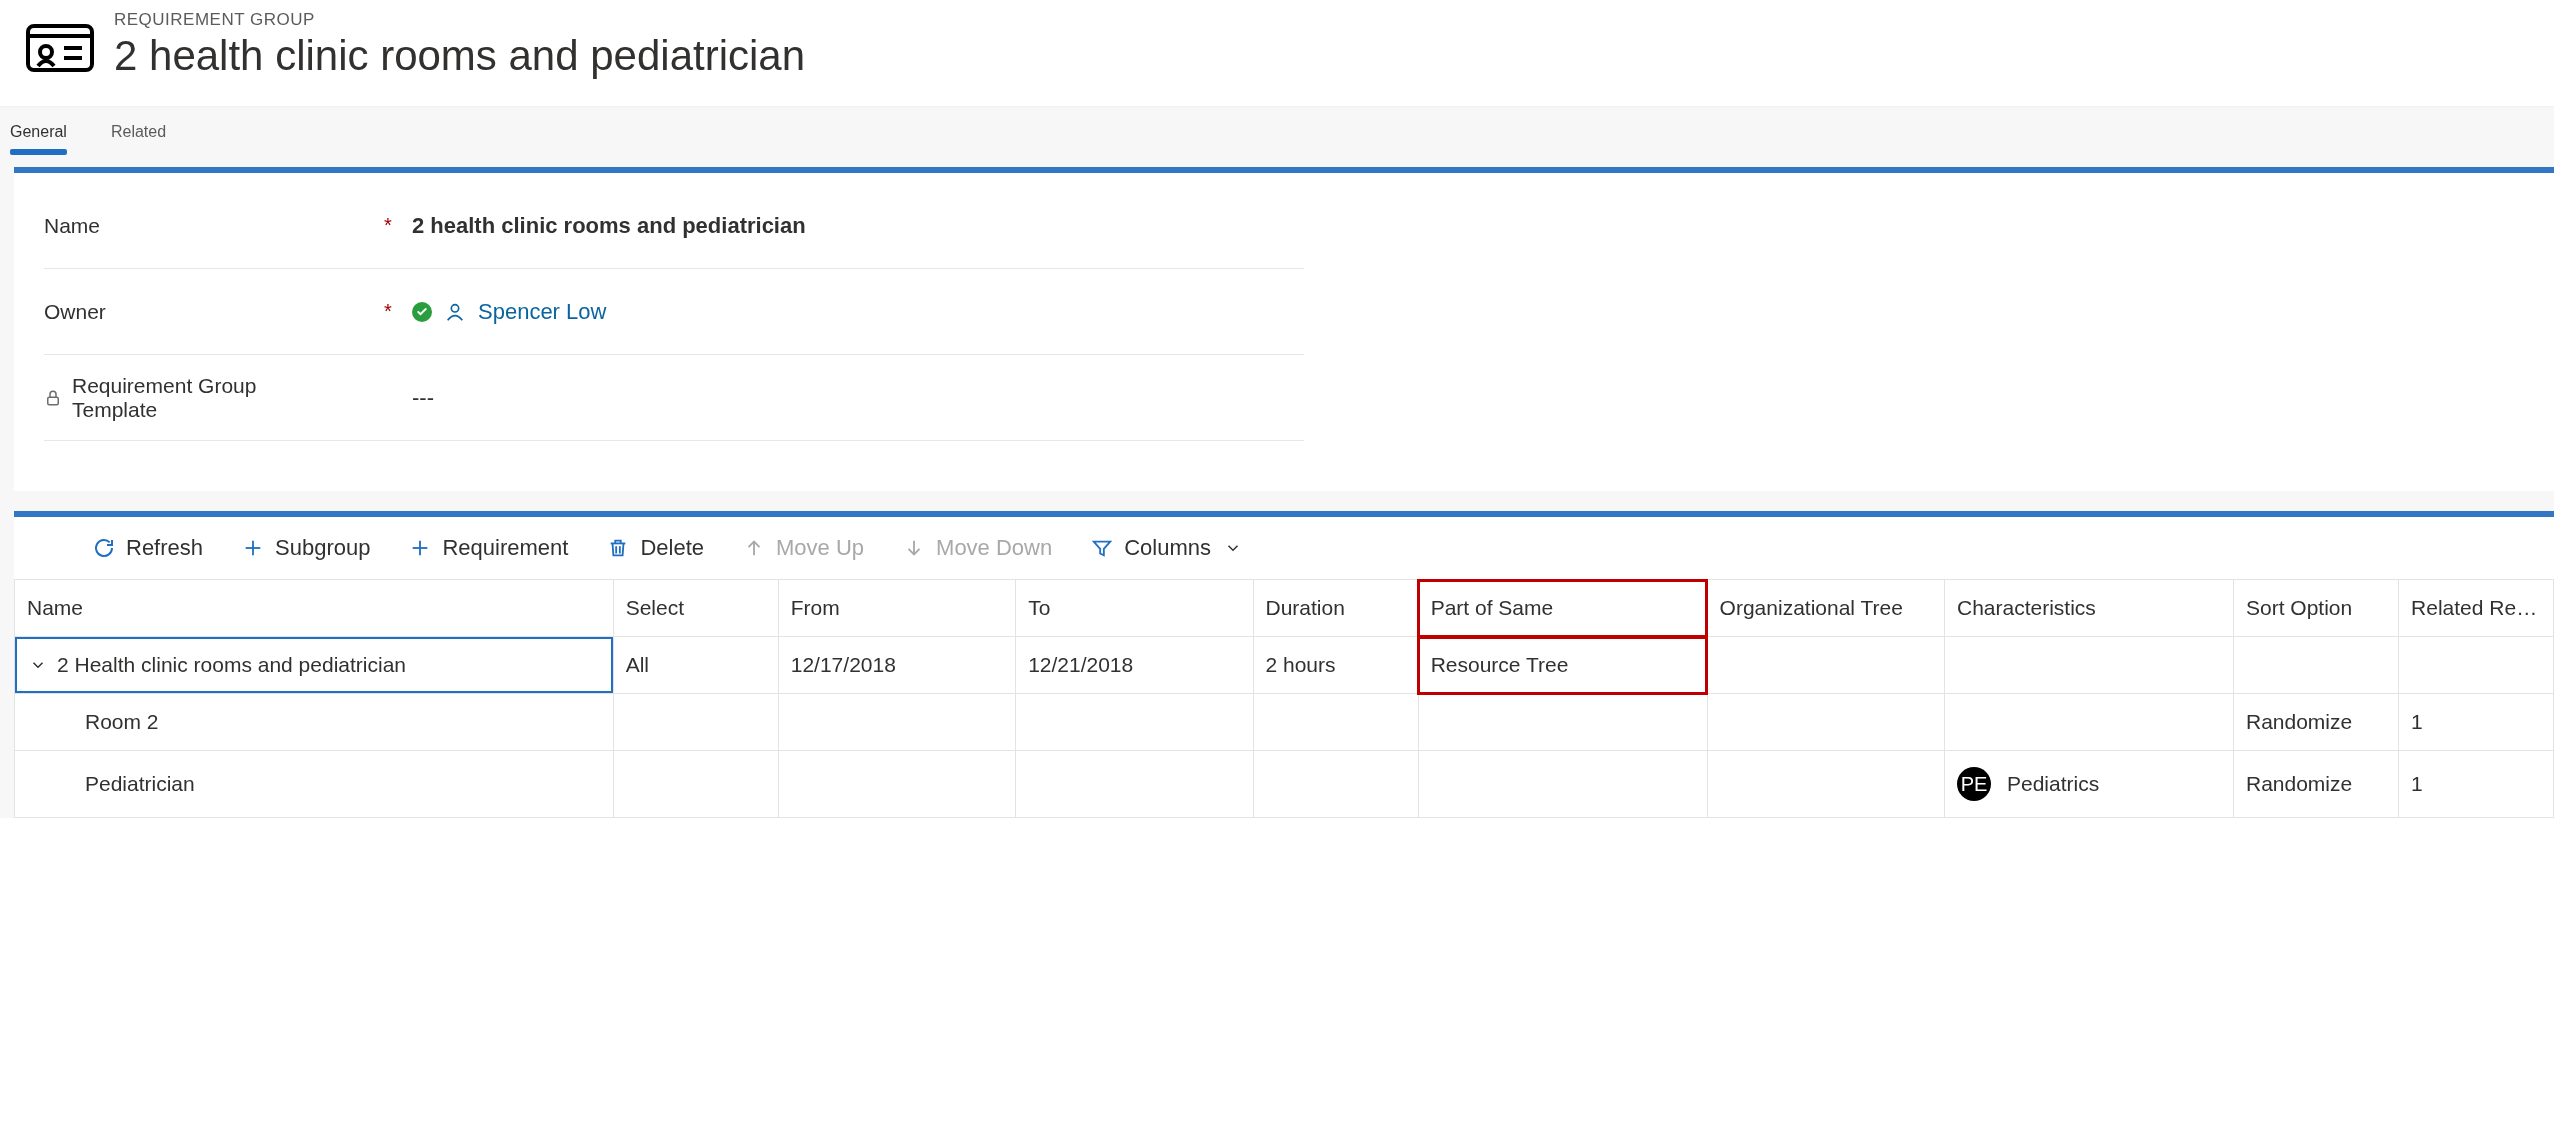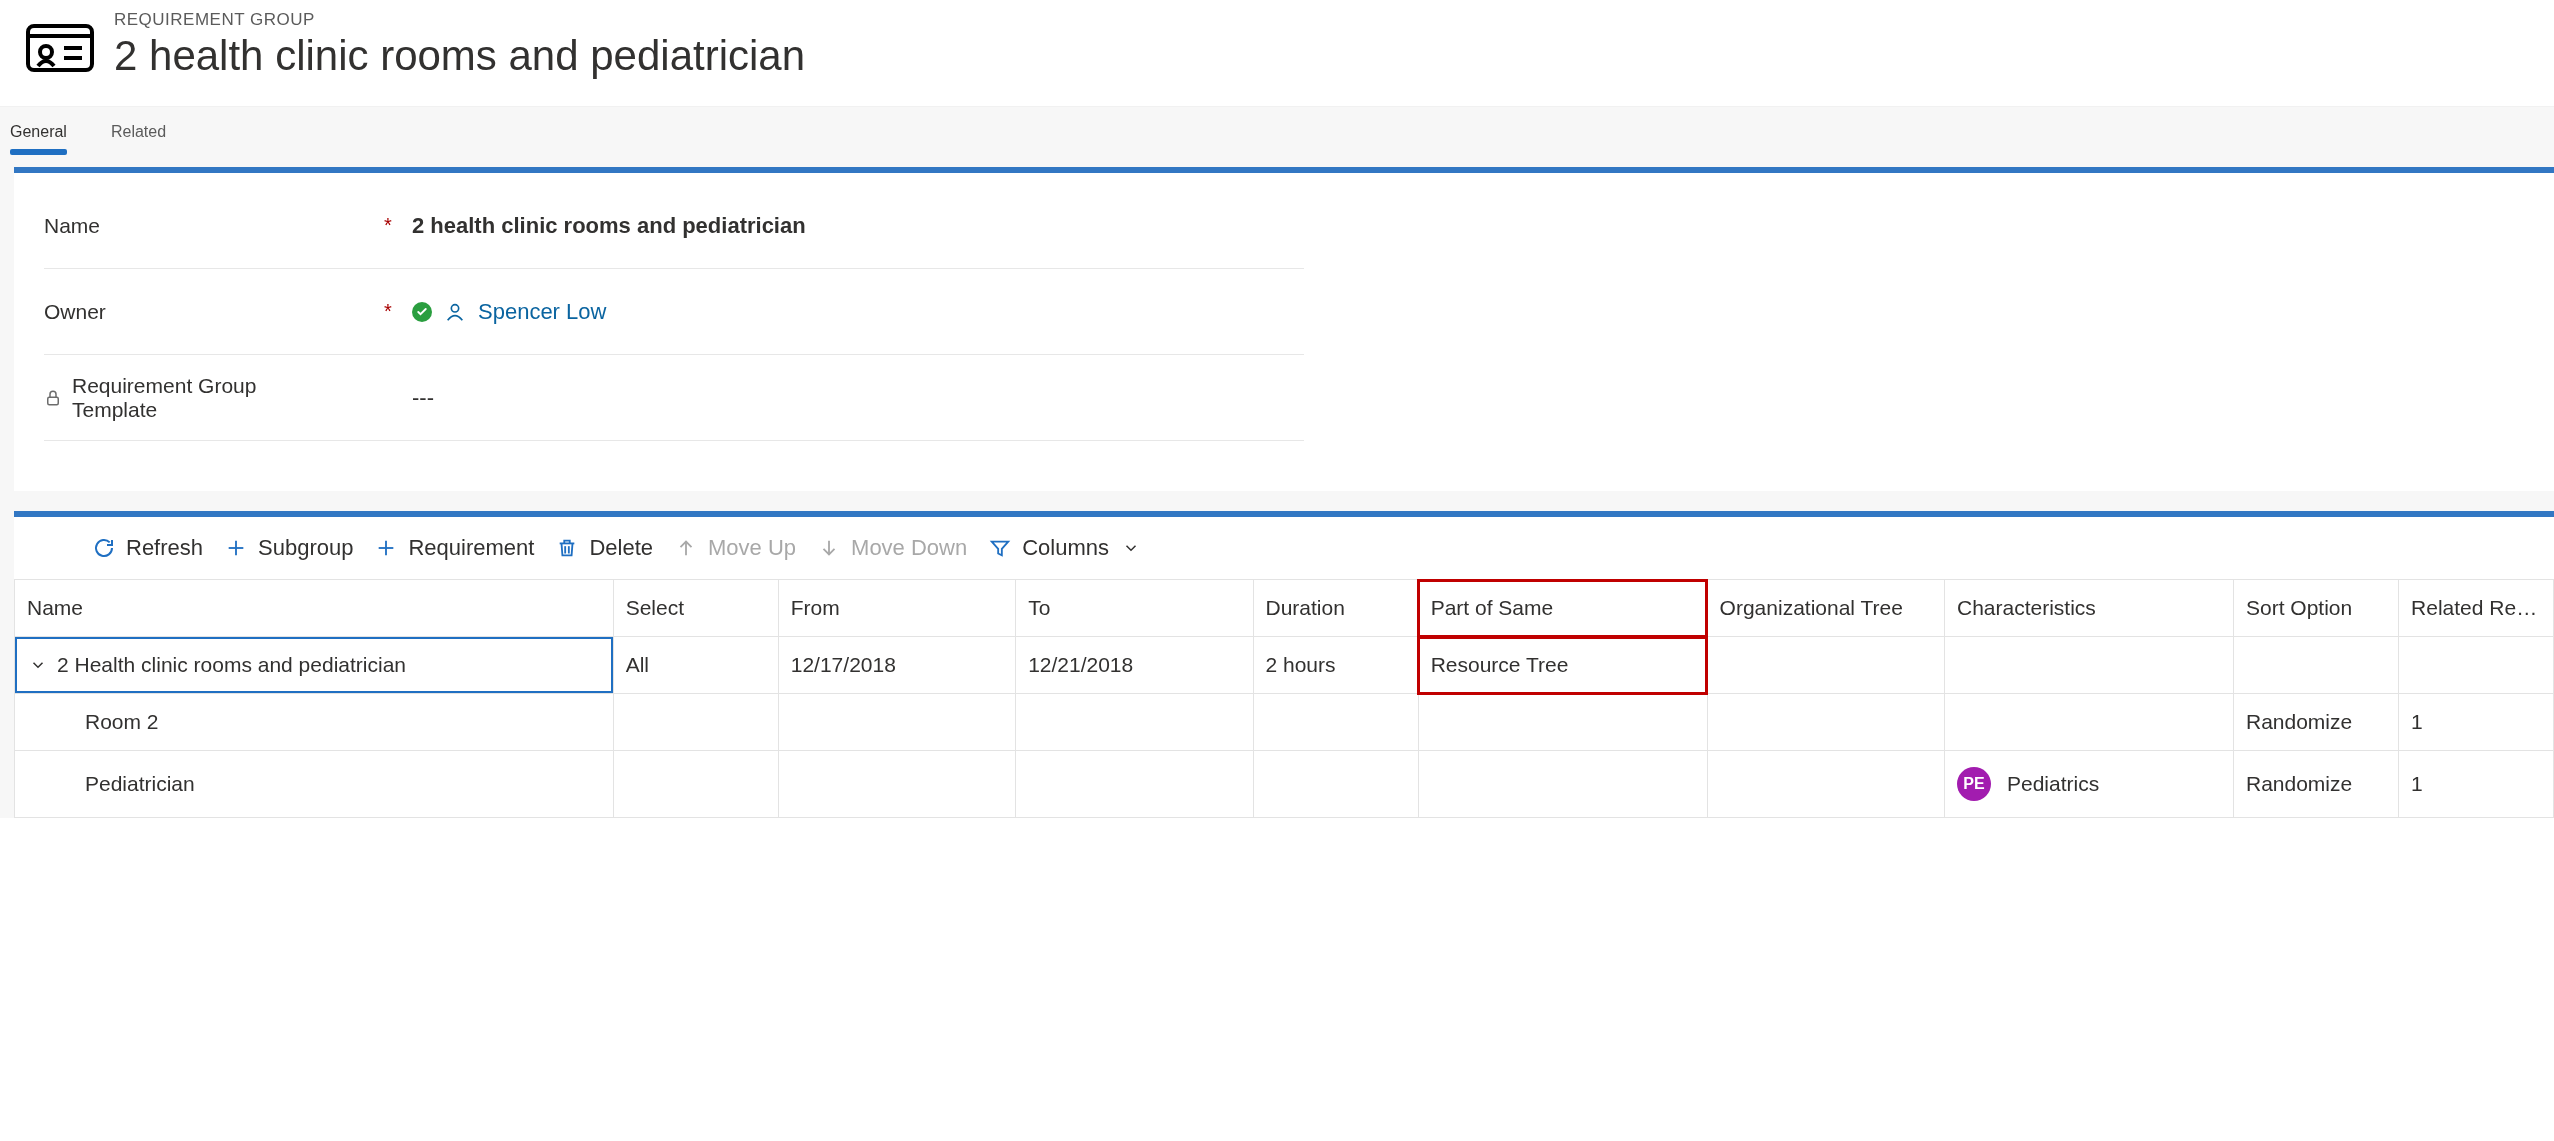--- a/index.html
+++ b/index.html
@@ -122,21 +122,21 @@
     padding: 20px 0 0 0;
   }
   .grid-panel {
     margin: 0 0 0 14px;
     background: #ffffff;
     border-top: 6px solid #3277c3;
   }
   .grid-toolbar {
     display: flex;
     align-items: center;
-    gap: 21px;
+    gap: 38px;
     padding: 18px 0 18px 78px;
     font-size: 22px;
   }
   .tool-btn {
     display: inline-flex;
     align-items: center;
     gap: 10px;
     color: #323130;
     cursor: pointer;
   }
@@ -180,24 +180,24 @@
   .name-cell.selected-cell {
     outline: 3px solid #1f6fc2;
     outline-offset: -2px;
   }
   .indent-1 { padding-left: 58px; }
   .expand-chevron { display: inline-flex; width: 22px; height: 22px; align-items: center; justify-content: center; color: #323130; }
 
   .char-cell { display:flex; align-items:center; gap:16px; }
   .avatar {
     width: 34px; height: 34px; border-radius: 50%;
-    background: #a21caf;
+    background: #000000;
     color: #ffffff;
     display: inline-flex; align-items:center; justify-content:center;
-    font-size: 16px; font-weight: 700;
+    font-size: 20px; font-weight: 400;
   }
 </style>
 </head>
 <body>
 <div class="root">
 
 <div class="header">
   <div class="header-icon">
     <svg width="72" height="56" viewBox="0 0 72 56" fill="none" stroke="#000" stroke-width="4" stroke-linejoin="round">
       <rect x="4" y="8" width="64" height="44" rx="6"></rect>

